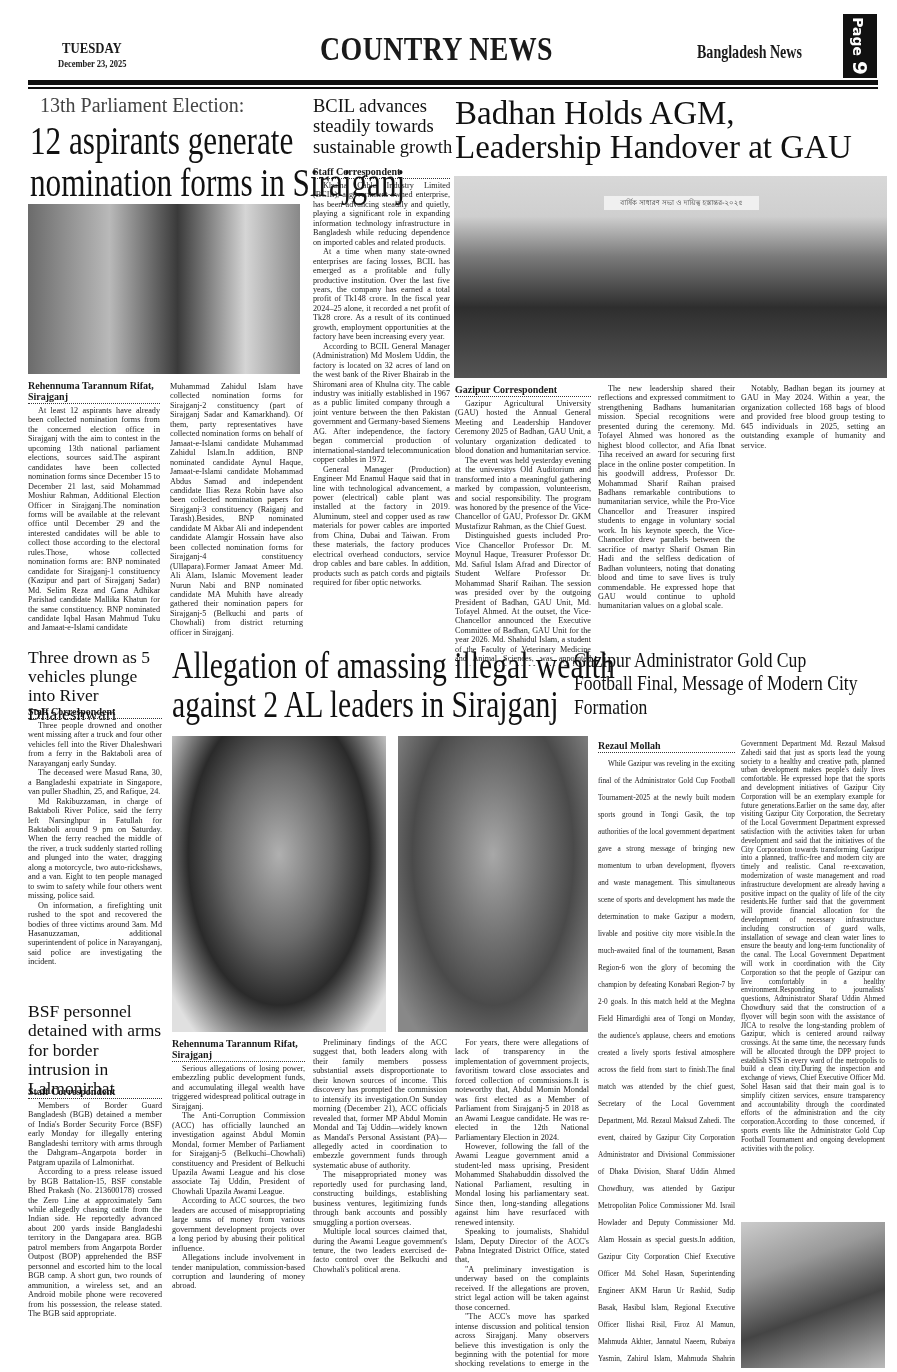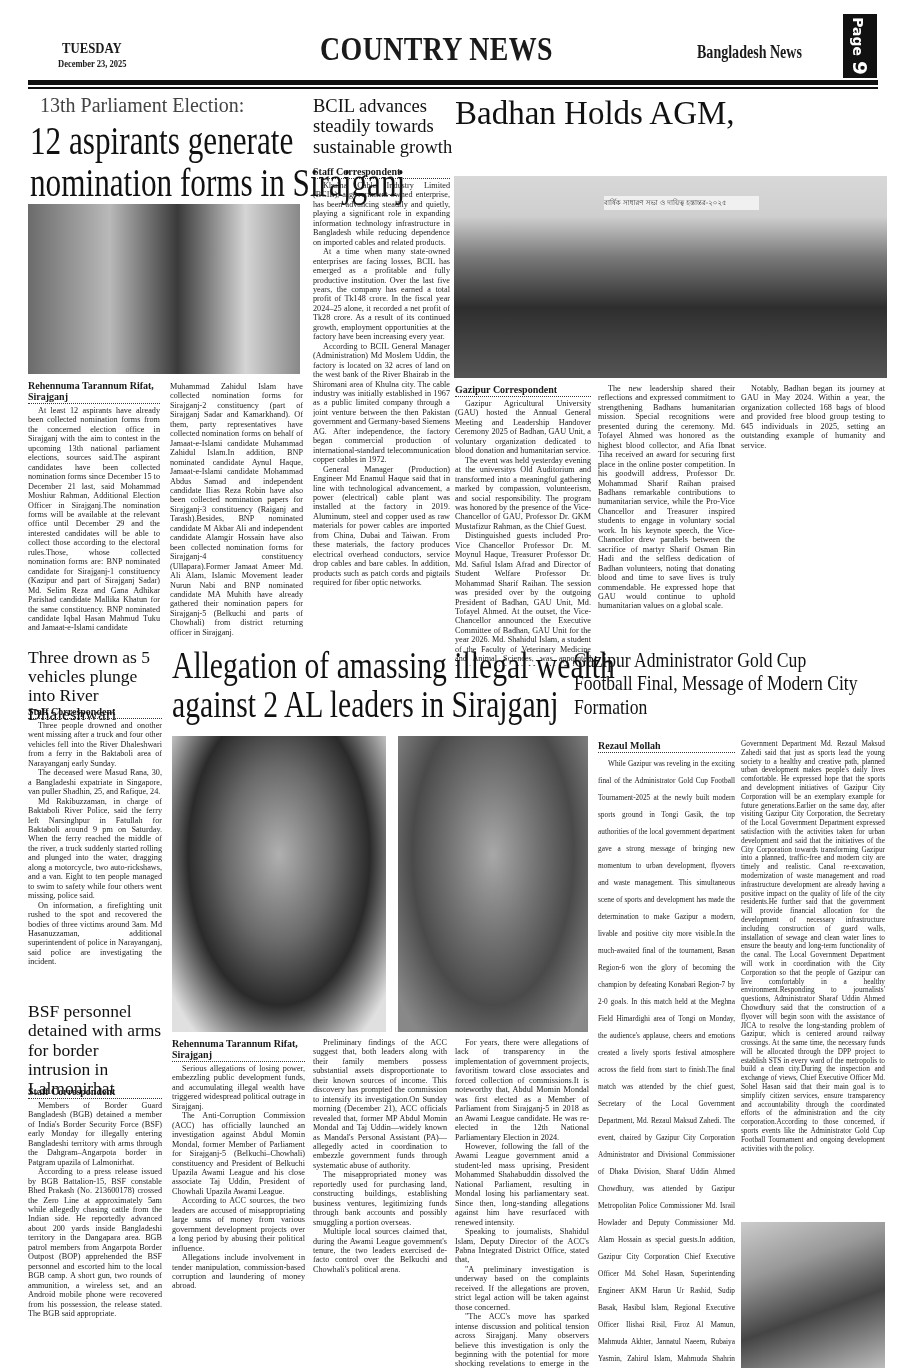--- a/index.html
+++ b/index.html
@@ -60,23 +60,24 @@
   <div class="body">
     <p>Khulna Cable Industry Limited (BCIL), a government-owned enterprise, has been advancing steadily and quietly, playing a significant role in expanding information technology infrastructure in Bangladesh while reducing dependence on imported cables and related products.</p>
     <p>At a time when many state-owned enterprises are facing losses, BCIL has emerged as a profitable and fully productive institution. Over the last five years, the company has earned a total profit of Tk148 crore. In the fiscal year 2024–25 alone, it recorded a net profit of Tk28 crore. As a result of its continued growth, employment opportunities at the factory have been increasing every year.</p>
     <p>According to BCIL General Manager (Administration) Md Moslem Uddin, the factory is located on 32 acres of land on the west bank of the River Bhairab in the Shiromani area of Khulna city. The cable industry was initially established in 1967 as a public limited company through a joint venture between the then Pakistan government and Germany-based Siemens AG. After independence, the factory began commercial production of international-standard telecommunication copper cables in 1972.</p>
     <p>General Manager (Production) Engineer Md Enamul Haque said that in line with technological advancement, a power (electrical) cable plant was installed at the factory in 2019. Aluminum, steel and copper used as raw materials for power cables are imported from China, Dubai and Taiwan. From these materials, the factory produces electrical overhead conductors, service drop cables and bare cables. In addition, products such as patch cords and pigtails required for fiber optic networks.</p>
   </div>
 </div>
 
 <div class="abs hl" style="left:455px;top:96px;font-size:33px;line-height:1.03;white-space:nowrap">
   <div>Badhan Holds AGM,</div>
+  <div>Leadership Handover at GAU</div>
 </div>
 <div class="abs photo" style="left:454px;top:176px;width:433px;height:202px;background:linear-gradient(180deg,#d8d8d8 0%,#cfcfcf 20%,#7a7a7a 40%,#2e2e2e 65%,#555 100%)">
-  <div style="position:absolute;left:150px;top:20px;width:155px;height:14px;background:#f0f0f0;font-size:7px;color:#333;line-height:14px;font-family:'DejaVu Sans',sans-serif">বার্ষিক সাধারণ সভা ও দায়িত্ব হস্তান্তর-২০২৫</div>
+  <div style="position:absolute;left:150px;top:20px;width:155px;height:14px;background:#f0f0f0;font-size:7px;color:#333;text-align:center;line-height:14px;font-family:'DejaVu Sans',sans-serif">বার্ষিক সাধারণ সভা ও দায়িত্ব হস্তান্তর-২০২৫</div>
 </div>
 <div class="abs col" style="left:455px;top:384px;width:136px;height:282px">
   <div class="byline">Gazipur Correspondent</div>
   <div class="body">
     <p>Gazipur Agricultural University (GAU) hosted the Annual General Meeting and Leadership Handover Ceremony 2025 of Badhan, GAU Unit, a voluntary organization dedicated to blood donation and humanitarian service.</p>
     <p>The event was held yesterday evening at the universitys Old Auditorium and transformed into a meaningful gathering marked by compassion, volunteerism, and social responsibility. The program was honored by the presence of the Vice-Chancellor of GAU, Professor Dr. GKM Mustafizur Rahman, as the Chief Guest.</p>
     <p>Distinguished guests included Pro-Vice Chancellor Professor Dr. M. Moynul Haque, Treasurer Professor Dr. Md. Safiul Islam Afrad and Director of Student Welfare Professor Dr. Mohammad Sharif Raihan. The session was presided over by the outgoing President of Badhan, GAU Unit, Md. Tofayel Ahmed. At the outset, the Vice-Chancellor announced the Executive Committee of Badhan, GAU Unit for the year 2026. Md. Shahidul Islam, a student of the Faculty of Veterinary Medicine and Animal Sciences, was appointed President, while Al Motabbir Rahman assumed the role of General Secretary. The newly elected committee members received floral greetings and warm congratulations from the university authorities, followed by the formal handover of responsibilities.</p>
   </div>
 </div>
 <div class="abs col" style="left:598px;top:384px;width:137px;height:282px">

